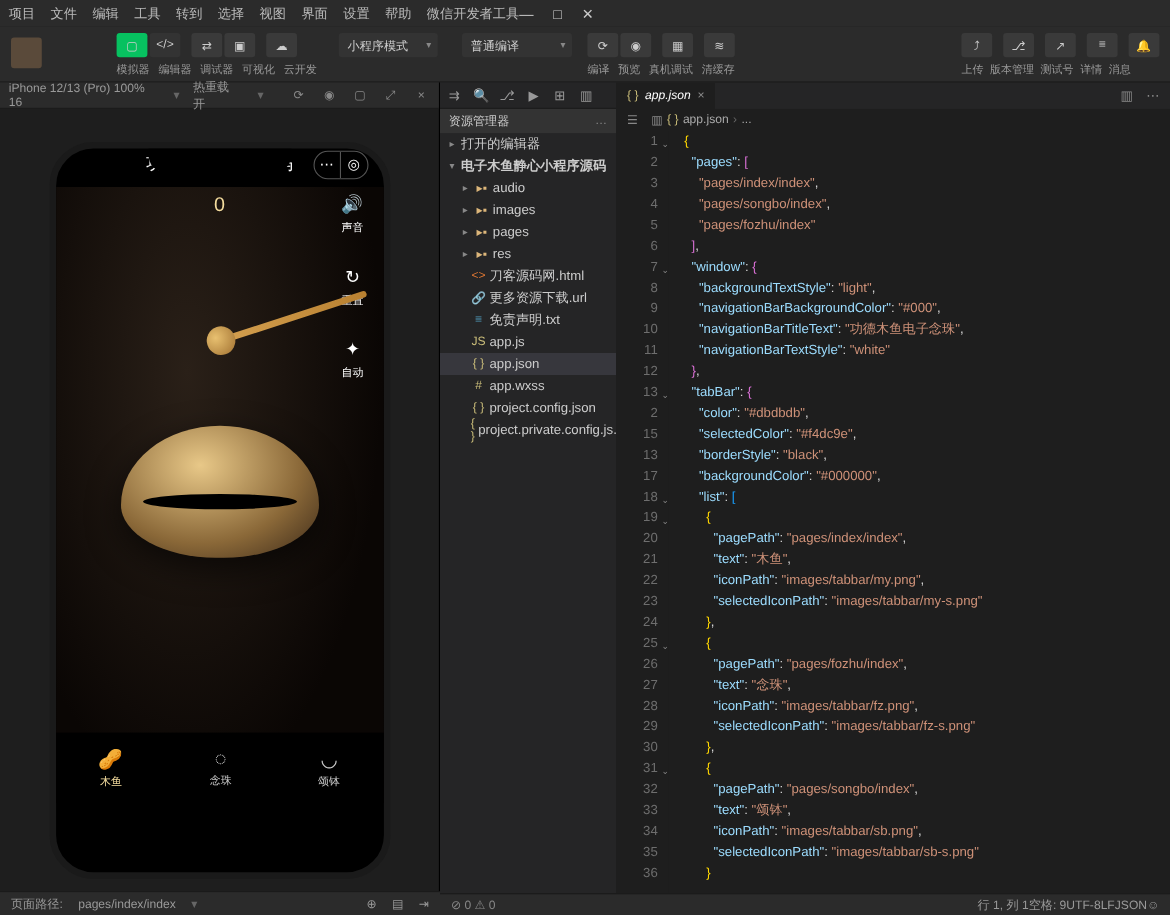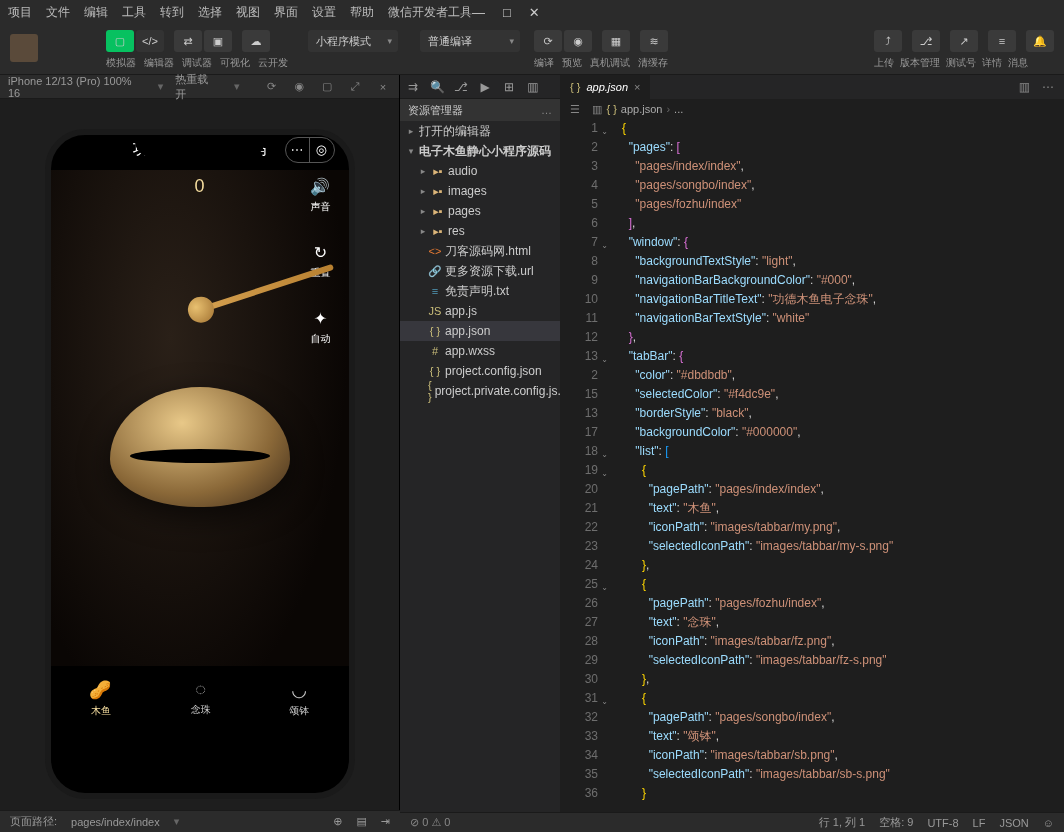--- a/index.html
+++ b/index.html
@@ -109,21 +109,21 @@
 .code { flex: 1; padding-left: 14px; white-space: pre; color: #d4d4d4; }
 .code .row { height: 19px; }
 .c-key { color: #9cdcfe; }
 .c-str { color: #ce9178; }
 .c-pun { color: #d4d4d4; }
 .c-brc { color: #ffd700; }
 .c-brp { color: #da70d6; }
 .c-brb { color: #179fff; }
 
 
-.statusbar-bot { height: 20px; background: #2b2b2b; display: flex; align-items: center; justify-content: flex-end; padding: 0 10px; color: #999; font-size: 11px; gap: 14px; border-top: 1px solid #1a1a1a; position: absolute; bottom: 0; right: 0; left: 400px; }
+.statusbar-bot { height: 20px; background: #2b2b2b; display: flex; align-items: center; justify-content: flex-end; padding: 0 10px; color: #999; font-size: 11px; border-top: 1px solid #1a1a1a; position: absolute; bottom: 0; right: 0; left: 400px; }
 </style>
 </head>
 <body>
 
 <div class="titlebar">
   <div class="menu" id="menu-holder">
       <span>项目</span>
       <span>文件</span>
       <span>编辑</span>
       <span>工具</span>

